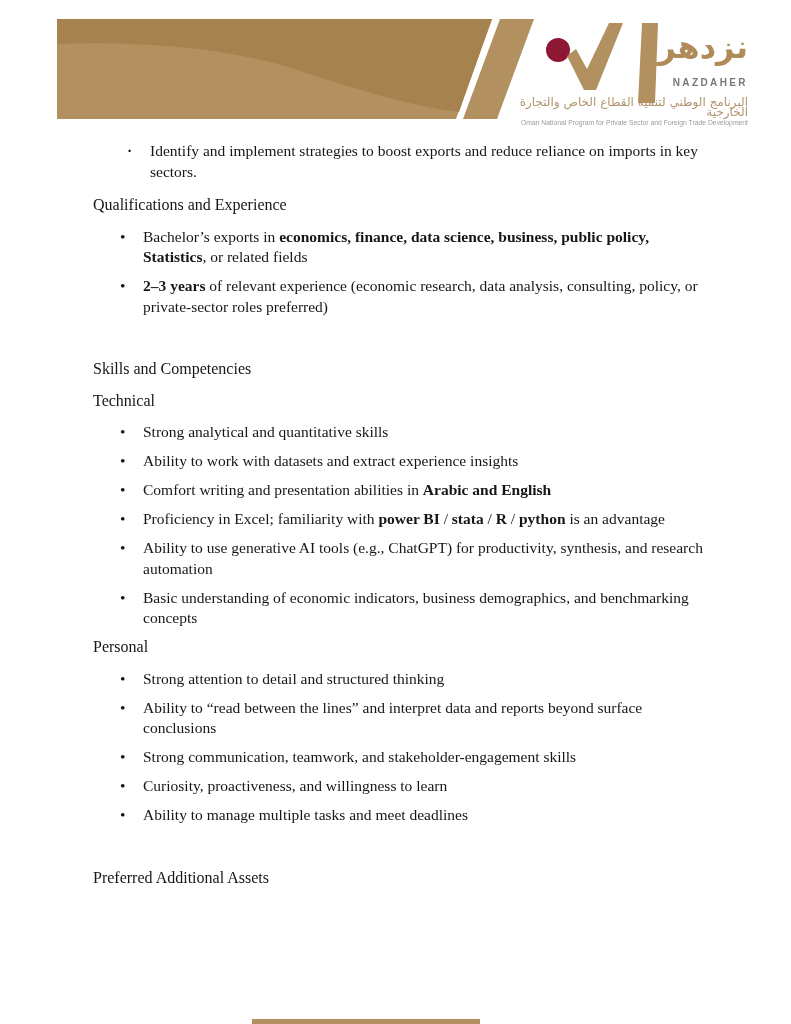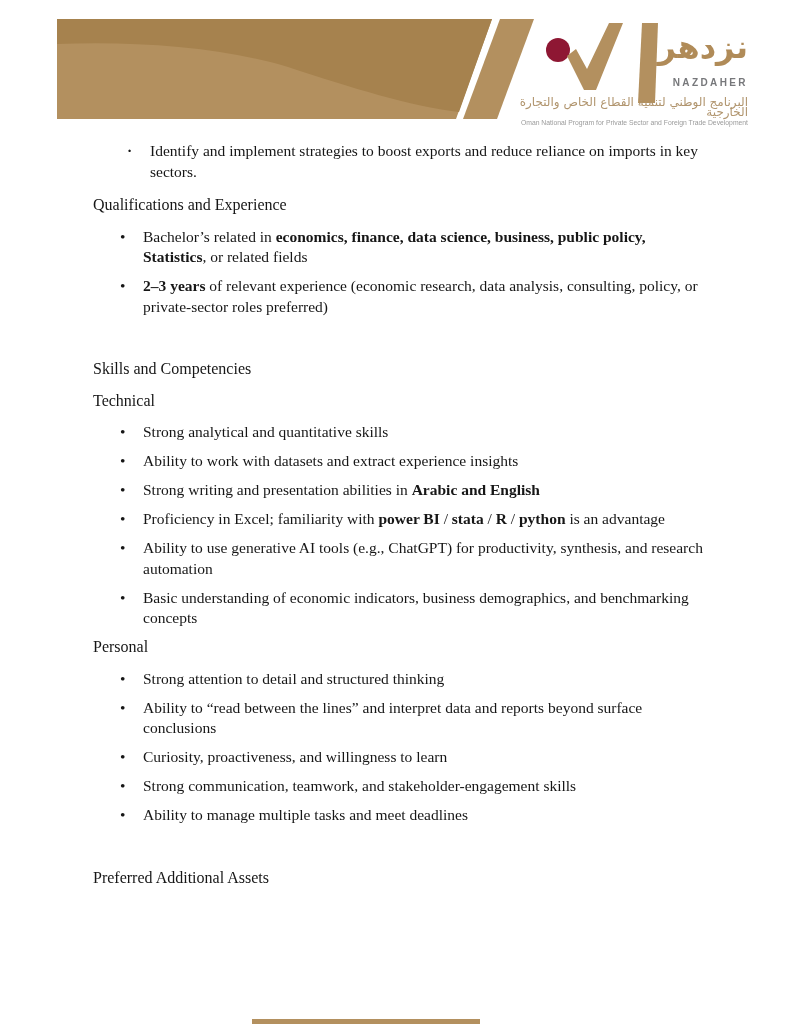--- a/index.html
+++ b/index.html
@@ -114,37 +114,37 @@
     <span class="tagline-english">Oman National Program for Private Sector and Foreign Trade Development</span>
   </div>
 </div>
 
 <div class="doc">
     <ul class="blist">
       <li class="intro"><span>Identify and implement strategies to boost exports and reduce reliance on imports in key sectors.</span></li>
     </ul>
     <div class="heading">Qualifications and Experience</div>
     <ul class="blist">
-      <li><span>Bachelor’s related in </span><b>economics, finance, data science, business, public policy, Statistics</b><span>, or related fields</span></li>
+      <li><span>Bachelor’s exports in </span><b>economics, finance, data science, business, public policy, Statistics</b><span>, or related fields</span></li>
       <li><b>2–3 years</b><span> of relevant experience (economic research, data analysis, consulting, policy, or private-sector roles preferred)</span></li>
     </ul>
     <div class="heading gap-top">Skills and Competencies</div>
     <div class="heading">Technical</div>
     <ul class="blist">
       <li><span>Strong analytical and quantitative skills</span></li>
       <li><span>Ability to work with datasets and extract experience insights</span></li>
-      <li><span>Strong writing and presentation abilities in </span><b>Arabic and English</b></li>
+      <li><span>Comfort writing and presentation abilities in </span><b>Arabic and English</b></li>
       <li><span>Proficiency in Excel; familiarity with </span><b>power BI</b><span> / </span><b>stata</b><span> / </span><b>R</b><span> / </span><b>python</b><span> is an advantage</span></li>
       <li><span>Ability to use generative AI tools (e.g., ChatGPT) for productivity, synthesis, and research automation</span></li>
       <li><span>Basic understanding of economic indicators, business demographics, and benchmarking concepts</span></li>
     </ul>
     <div class="heading">Personal</div>
     <ul class="blist">
       <li><span>Strong attention to detail and structured thinking</span></li>
       <li><span>Ability to “read between the lines” and interpret data and reports beyond surface conclusions</span></li>
+      <li><span>Strong communication, teamwork, and stakeholder-engagement skills</span></li>
       <li><span>Curiosity, proactiveness, and willingness to learn</span></li>
-      <li><span>Strong communication, teamwork, and stakeholder-engagement skills</span></li>
       <li><span>Ability to manage multiple tasks and meet deadlines</span></li>
     </ul>
     <div class="heading gap-top">Preferred Additional Assets</div>
   </div>
 
 <div class="footer-bar"></div>
 
 </body></html>

